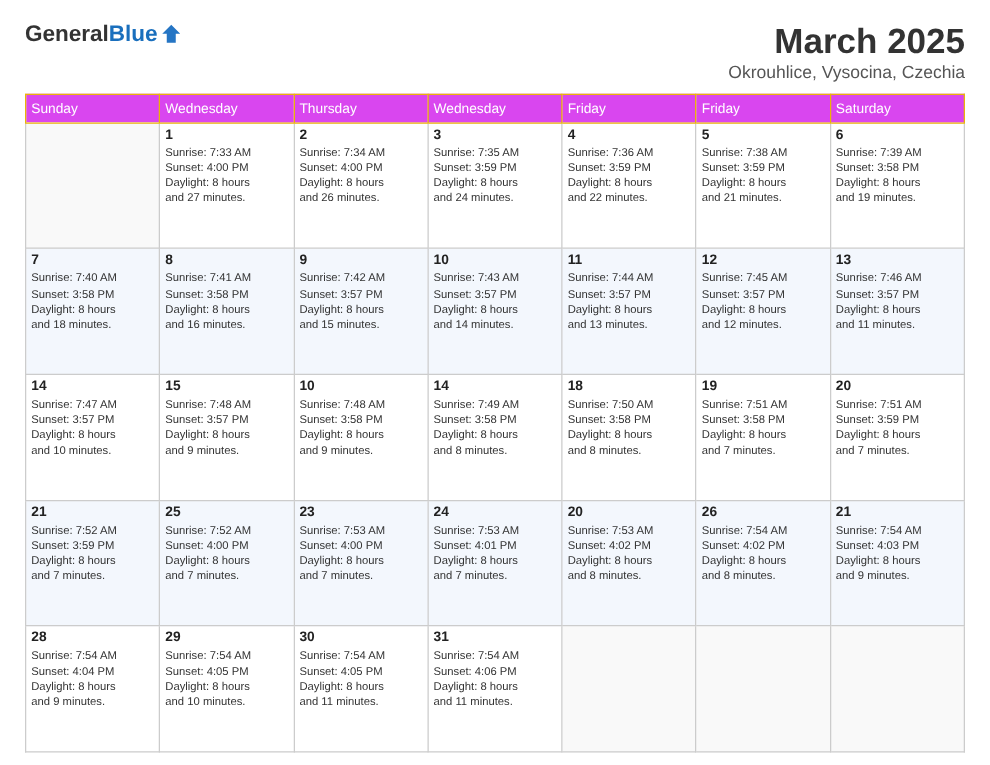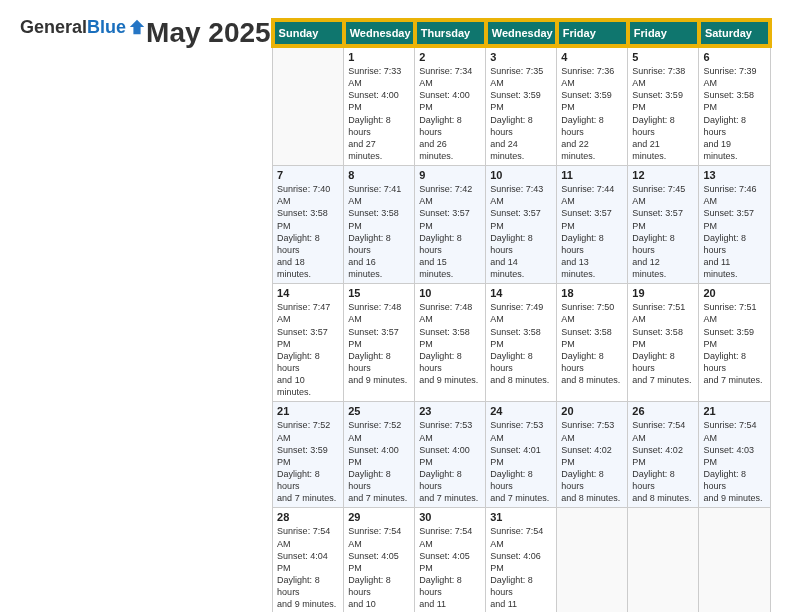--- a/index.html
+++ b/index.html
@@ -8,21 +8,21 @@
       height: 612px;
       font-family: Arial, Helvetica, sans-serif;
       background: #fff;
       overflow: hidden;
     }
     .page {
       width: 792px;
       height: 612px;
       padding: 18px 20px 10px 20px;
       display: flex;
-      flex-direction: row;
+      flex-direction: column;
     }
     .header {
       display: flex;
       justify-content: space-between;
       align-items: flex-start;
       margin-bottom: 10px;
     }
     .logo {
       display: flex;
       flex-direction: column;
@@ -58,27 +58,27 @@
       color: #555;
     }
     .calendar {
       flex: 1;
       border: 1px solid #ccc;
       border-collapse: collapse;
       width: 100%;
       table-layout: fixed;
     }
     .calendar th {
-      background: #0f766e;
+      background: #d946ef;
       color: #fff;
       font-size: 11px;
-      font-weight: bold;
+      font-weight: normal;
       padding: 5px 4px;
       text-align: left;
-      border: 4px solid #eab308;
+      border: 1px solid #eab308;
     }
     .calendar td {
       vertical-align: top;
       border: 1px solid #ccc;
       padding: 3px 4px;
       font-size: 9.5px;
       color: #333;
       height: 78px;
       width: calc(100% / 7);
     }
@@ -109,21 +109,22 @@
       <div class="logo-text">
         <span>
           <span class="logo-general">General</span><span class="logo-blue">Blue</span>
         </span>
         <svg class="logo-icon" viewBox="0 0 20 20" xmlns="http://www.w3.org/2000/svg">
           <polygon points="10,2 18,10 14,10 14,18 6,18 6,10 2,10" fill="#2575c4"></polygon>
         </svg>
       </div>
     </div>
     <div class="title-block">
-      <h1>May 2025</h1>
+      <h1>March 2025</h1>
+      <h2>Okrouhlice, Vysocina, Czechia</h2>
     </div>
   </div>
 
   <table class="calendar">
     <thead>
       <tr>
         <th>Sunday</th>
         <th>Wednesday</th>
         <th>Thursday</th>
         <th>Wednesday</th>

